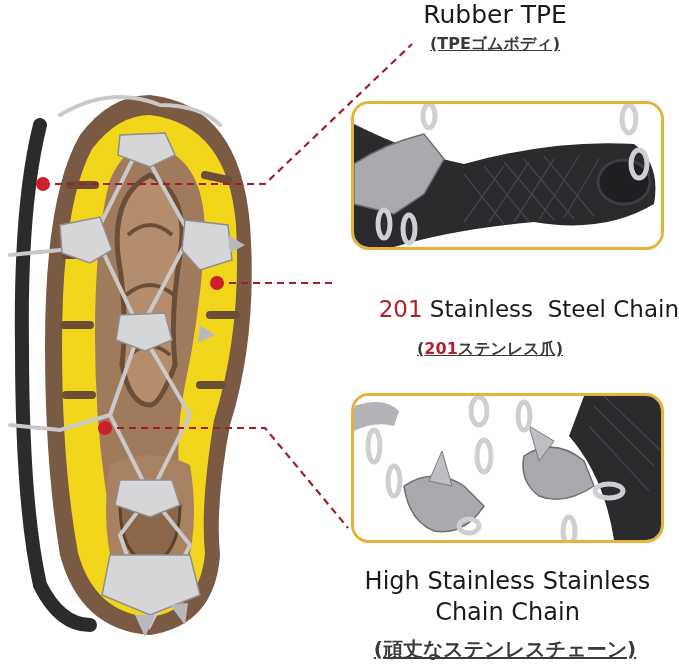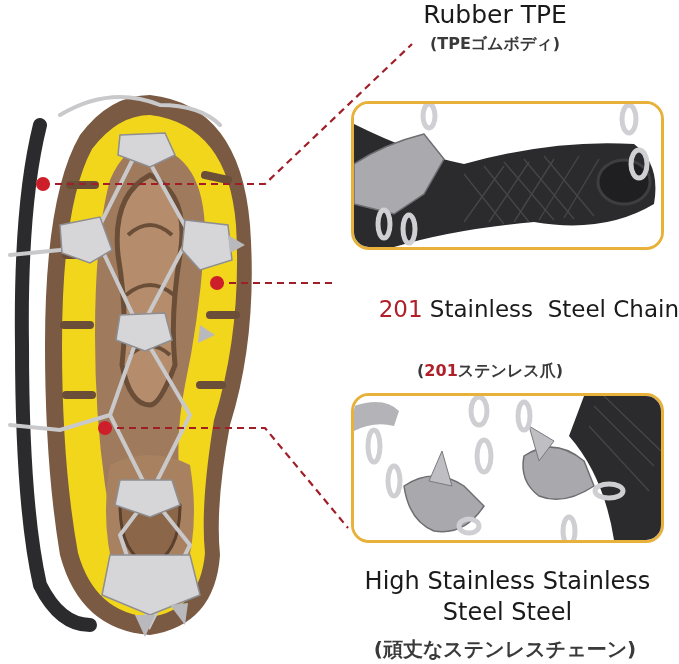--- a/index.html
+++ b/index.html
@@ -1,20 +1,20 @@
 <!DOCTYPE html>
 <html><head>
 <meta charset="utf-8">
 <style>
   html, body { margin: 0; padding: 0; background: #ffffff; }
   body { width: 679px; height: 664px; position: relative; overflow: hidden;
          font-family: "DejaVu Sans", "Liberation Sans", sans-serif; }
   .abs { position: absolute; }
   .title { font-weight: normal; color: #1a1a1a; white-space: nowrap; text-align: center; }
-  .sub { font-weight: bold; color: #3a3a3a; white-space: nowrap; text-align: center; }
+  .sub { font-weight: bold; color: #3a3a3a; white-space: nowrap; text-align: center; text-decoration: underline; }
   .accent { color: #b0202a; }
   .inset { position: absolute; border: 3px solid #e8b23a; border-radius: 18px; overflow: hidden; background: #fff; }
   svg { display: block; }
 </style>
 </head>
 <body>
 
 <div class="abs" style="left:0;top:85px;width:300px;height:565px;">
   <svg width="300" height="565" viewBox="0 0 300 565">
 
@@ -106,21 +106,21 @@
       <ellipse cx="55" cy="125" rx="6" ry="14"></ellipse>
       <ellipse cx="275" cy="15" rx="7" ry="14"></ellipse>
       <ellipse cx="285" cy="60" rx="8" ry="14"></ellipse>
     </g>
   </svg>
 </div>
 
 <div class="abs title" style="left:318px;top:294px;width:361px;font-size:23px;line-height:30px;text-align:right;">
   <span class="accent">201</span><span style="white-space:pre;"> Stainless  Steel Chain</span>
 </div>
-<div class="abs sub" style="left:390px;top:338px;width:200px;font-size:16px;line-height:22px;margin-top:22px;">
+<div class="abs sub" style="left:390px;top:338px;width:200px;font-size:16px;line-height:22px;">
   <span>(</span><span class="accent">201</span><span>ステンレス爪)</span>
 </div>
 
 <div class="inset" style="left:351px;top:393px;width:307px;height:144px;">
   <svg width="307" height="144" viewBox="0 0 307 144">
     <rect width="307" height="144" fill="#ffffff"></rect>
     <path d="M230 0 L307 0 L307 144 L260 144 Q250 80 215 40 Z" fill="#2b2b2e"></path>
     <g stroke="#45454a" stroke-width="1.3">
       <path d="M240 10 L300 70 M250 0 L307 55 M235 30 L295 95"></path>
     </g>
@@ -136,14 +136,14 @@
       <ellipse cx="130" cy="60" rx="7" ry="16"></ellipse>
       <ellipse cx="115" cy="130" rx="10" ry="7"></ellipse>
       <ellipse cx="170" cy="20" rx="6" ry="14"></ellipse>
       <ellipse cx="215" cy="135" rx="6" ry="14"></ellipse>
       <ellipse cx="255" cy="95" rx="14" ry="7"></ellipse>
     </g>
   </svg>
 </div>
 
 <div class="abs title" style="left:336px;top:566px;width:343px;font-size:24px;line-height:30px;">High Stainless Stainless</div>
-<div class="abs title" style="left:336px;top:597px;width:343px;font-size:24px;line-height:30px;">Steel Steel</div>
+<div class="abs title" style="left:336px;top:597px;width:343px;font-size:24px;line-height:30px;">Chain Chain</div>
 <div class="abs sub" style="left:370px;top:638px;width:270px;font-size:20px;line-height:22px;">(頑丈なステンレスチェーン)</div>
 
 </body></html>

